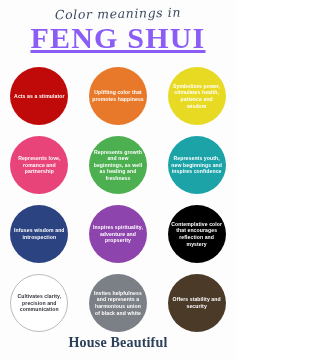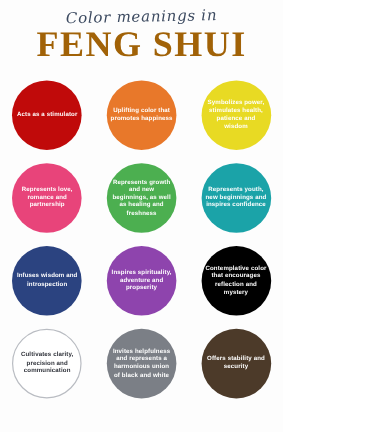--- a/index.html
+++ b/index.html
@@ -34,24 +34,25 @@
     letter-spacing: 0.6px;
     line-height: 14px;
     transform: rotate(-1.2deg);
     display: block;
   }
   .main-title {
     font-family: "Liberation Serif", serif;
     font-weight: bold;
     font-size: 30px;
     line-height: 30px;
-    color: #a16207;
+    color: #8b5cf6;
     letter-spacing: 1.2px;
     display: block;
     margin-top: 2px;
+    text-decoration: underline;
   }
 
   
   .grid {
     position: absolute;
     top: 67px;
     left: 0;
     width: 236px;
     display: grid;
     grid-template-columns: repeat(3, 1fr);
@@ -168,14 +169,17 @@
           <span style="color: rgb(255, 255, 255);">Invites helpfulness and represents a harmonious union of black and white</span>
         </div>
       </div>
       <div class="cell">
         <div class="circle" style="background: rgb(76, 58, 41);">
           <span style="color: rgb(255, 255, 255);">Offers stability and security</span>
         </div>
       </div>
     </div>
 
+  <div class="footer">
+    <span class="brand">House Beautiful</span>
+  </div>
 
 </div>
 
 </body></html>

